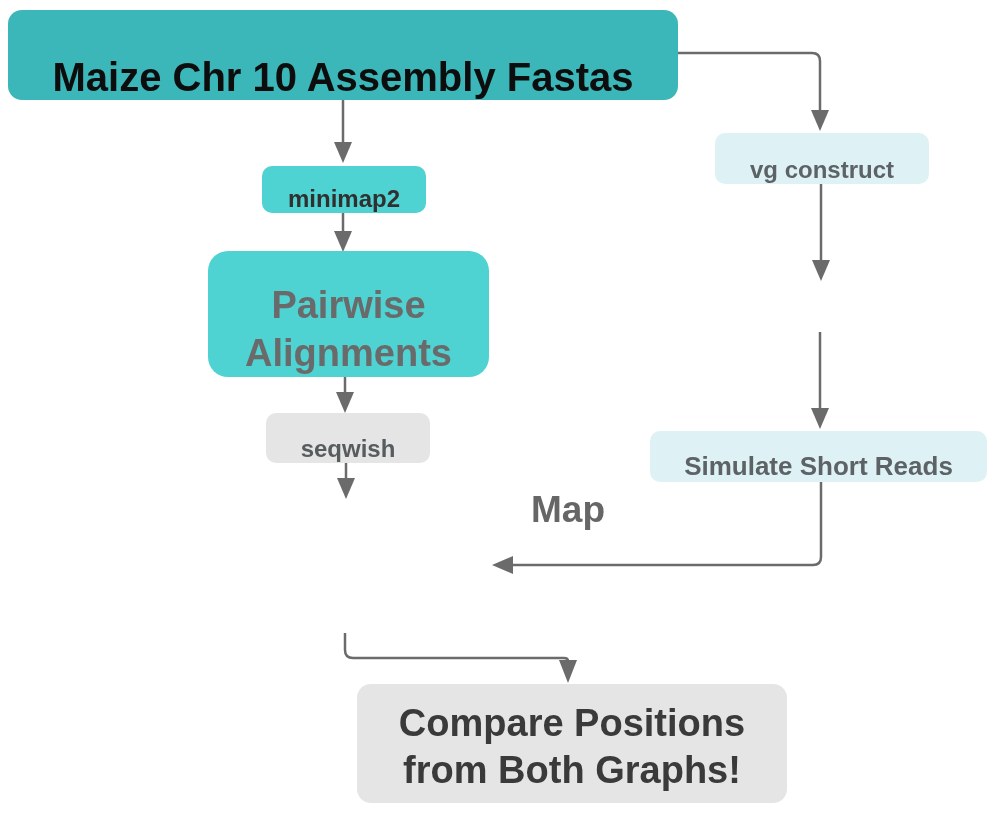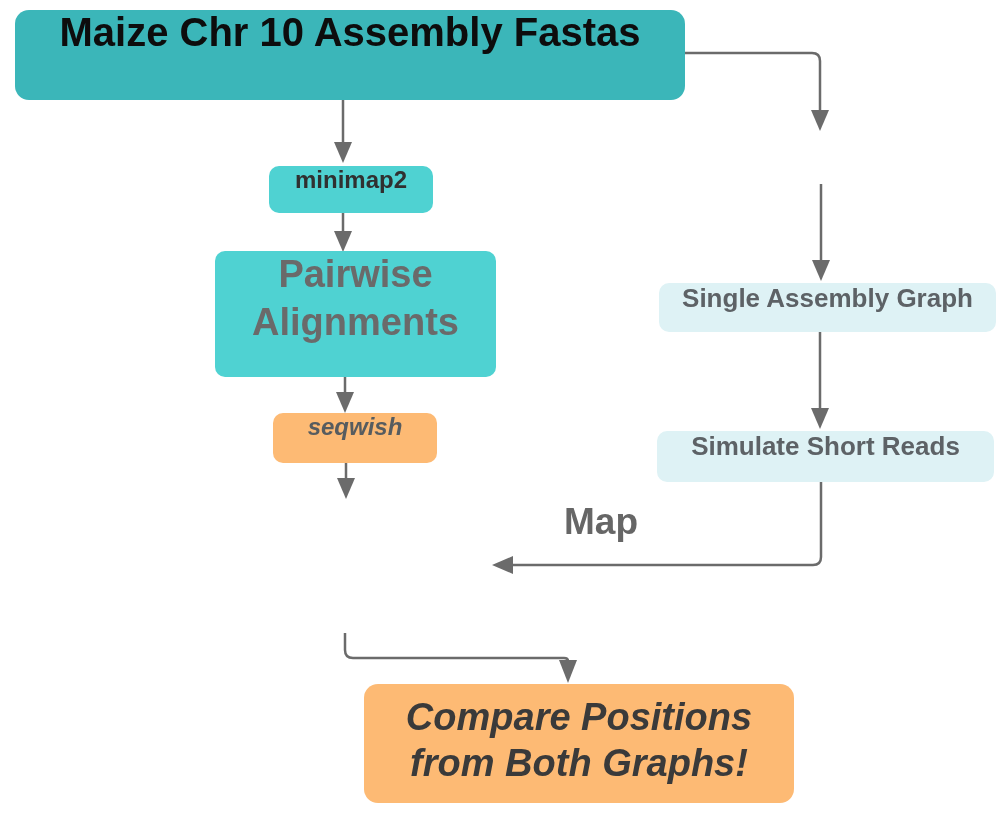--- a/index.html
+++ b/index.html
@@ -18,49 +18,48 @@
   .edges {
     position: absolute;
     left: 0; top: 0;
     width: 1000px;
     height: 817px;
     z-index: 1;
   }
   .node {
     position: absolute;
     display: flex;
-    align-items: flex-start;
+    align-items: flex-end;
     justify-content: center;
     text-align: center;
     font-weight: bold;
     box-sizing: border-box;
     z-index: 2;
-    margin-left: 7px;
   }
   
   .tier-dark   { background: #3bb6b9; }
   .tier-bright { background: #4fd2d2; }
-  .tier-light  { background: #fdba74; font-style: italic; }
+  .tier-light  { background: #e5e5e5; }
   .tier-pale   { background: #def2f5; }
 
   .node-fastas {
     left: 8px; top: 10px; width: 670px; height: 90px;
     border-radius: 14px;
     color: #0d0d0d;
     font-size: 40px;
   }
   .node-minimap2 {
     left: 262px; top: 166px; width: 164px; height: 47px;
     border-radius: 10px;
     color: #303030;
     font-size: 24px;
   }
   .node-pairwise {
     left: 208px; top: 251px; width: 281px; height: 126px;
-    border-radius: 10px;
+    border-radius: 20px;
     color: #6a6a6a;
     font-size: 38px;
     line-height: 1.25;
     padding: 0 41px;
   }
   .node-seqwish {
     left: 266px; top: 413px; width: 164px; height: 50px;
     border-radius: 10px;
     color: #575c5f;
     font-size: 24px;
@@ -92,23 +91,23 @@
   .node-compare {
     left: 357px; top: 684px; width: 430px; height: 119px;
     border-radius: 14px;
     color: #3a3a3a;
     font-size: 38px;
     line-height: 1.22;
     padding: 10px 20px;
   }
   .edge-label-map {
     position: absolute;
-    left: 498px; top: 501px;
+    left: 498px; top: 489px;
     width: 140px;
-    text-align: right;
+    text-align: center;
     font-weight: bold;
     font-size: 37px;
     color: #666666;
     z-index: 2;
   }
 </style>
 </head>
 <body>
 
 <div class="canvas">
@@ -171,24 +170,24 @@
 
   <div class="node tier-bright node-pairwise">
     <span>Pairwise Alignments</span>
   </div>
 
   <div class="node tier-light node-seqwish">
     <span>seqwish</span>
   </div>
 
 
+  <div class="node tier-pale node-vg-construct">
+    <span>vg construct</span>
+  </div>
 
-  <div class="node tier-pale node-single-assembly-graph">
-    <span>Single Assembly Graph</span>
-  </div>
 
   <div class="node tier-pale node-simulate-short-reads">
     <span>Simulate Short Reads</span>
   </div>
 
   <div class="node tier-light node-compare">
     <span>Compare Positions from Both Graphs!</span>
   </div>
 
   <div class="edge-label-map">Map</div>

